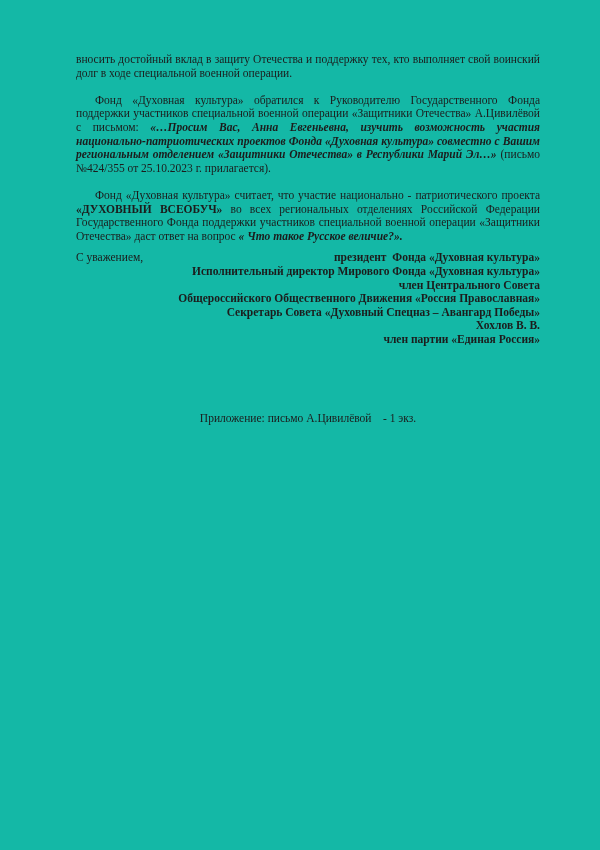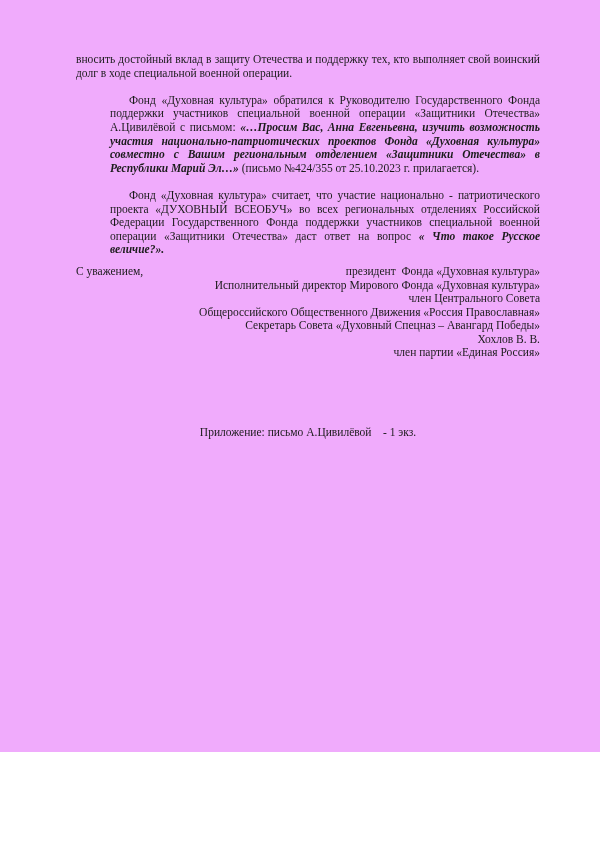--- a/index.html
+++ b/index.html
@@ -1,50 +1,50 @@
 <!DOCTYPE html>
 <html lang="ru"><head>
 <meta charset="utf-8">
 <style>
   html, body { margin: 0; padding: 0; background: #ffffff; }
   .page {
     position: relative;
     width: 600px;
-    height: 752px;
-    background: #f0abfc;
+    height: 850px;
+    background: #14b8a6;
     overflow: hidden;
     font-family: "Liberation Serif", "DejaVu Serif", serif;
     font-size: 11.5px;
     line-height: 13.6px;
     color: #1c1c1c;
   }
   .content {
     position: absolute;
     top: 53px;
     left: 76px;
     width: 464px;
   }
   .para {
     margin: 0;
     text-align: justify;
   }
-  .indent { text-indent: 19px; margin-left: 34px; }
+  .indent { text-indent: 19px; }
   .small-indent { text-indent: 7px; }
   .gap { height: 13.6px; }
-  .b  { font-weight: normal; }
+  .b  { font-weight: bold; }
   .bi { font-weight: bold; font-style: italic; }
   .sig-block { position: relative; margin-top: 8px; }
   .closing {
     position: absolute;
     left: 0;
     top: 0;
     white-space: nowrap;
   }
   .signature { text-align: right; }
-  .sig-line { white-space: pre-wrap; }
+  .sig-line { white-space: pre-wrap; font-weight: bold; }
   .attachment {
     margin-top: 66px;
     text-align: center;
     white-space: pre-wrap;
   }
 </style>
 </head>
 <body>
 
 <div class="page">

